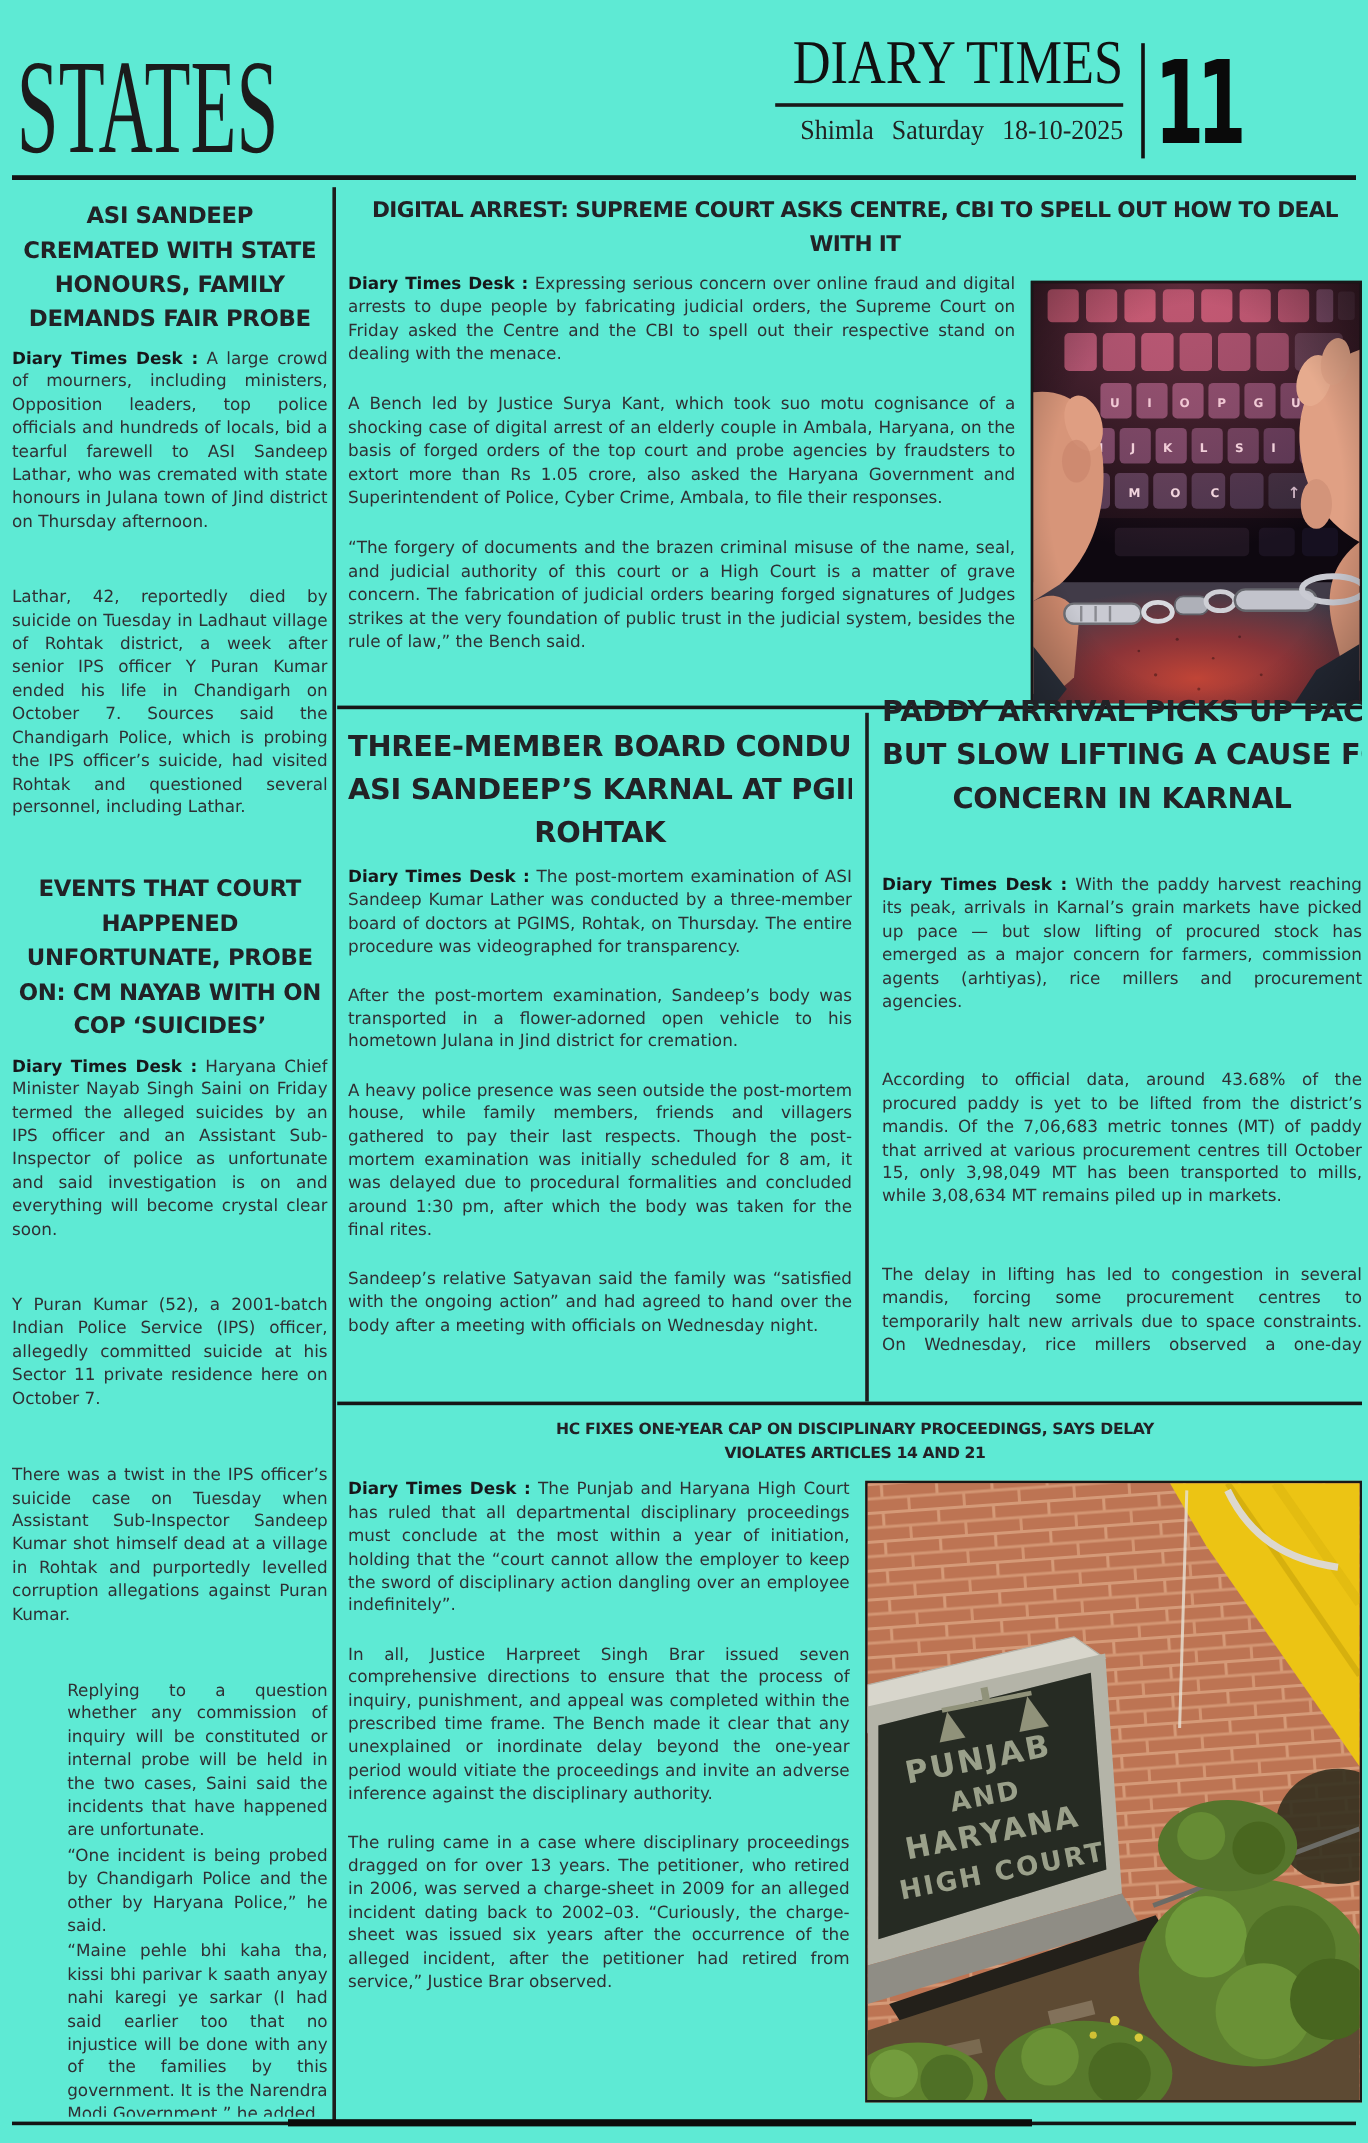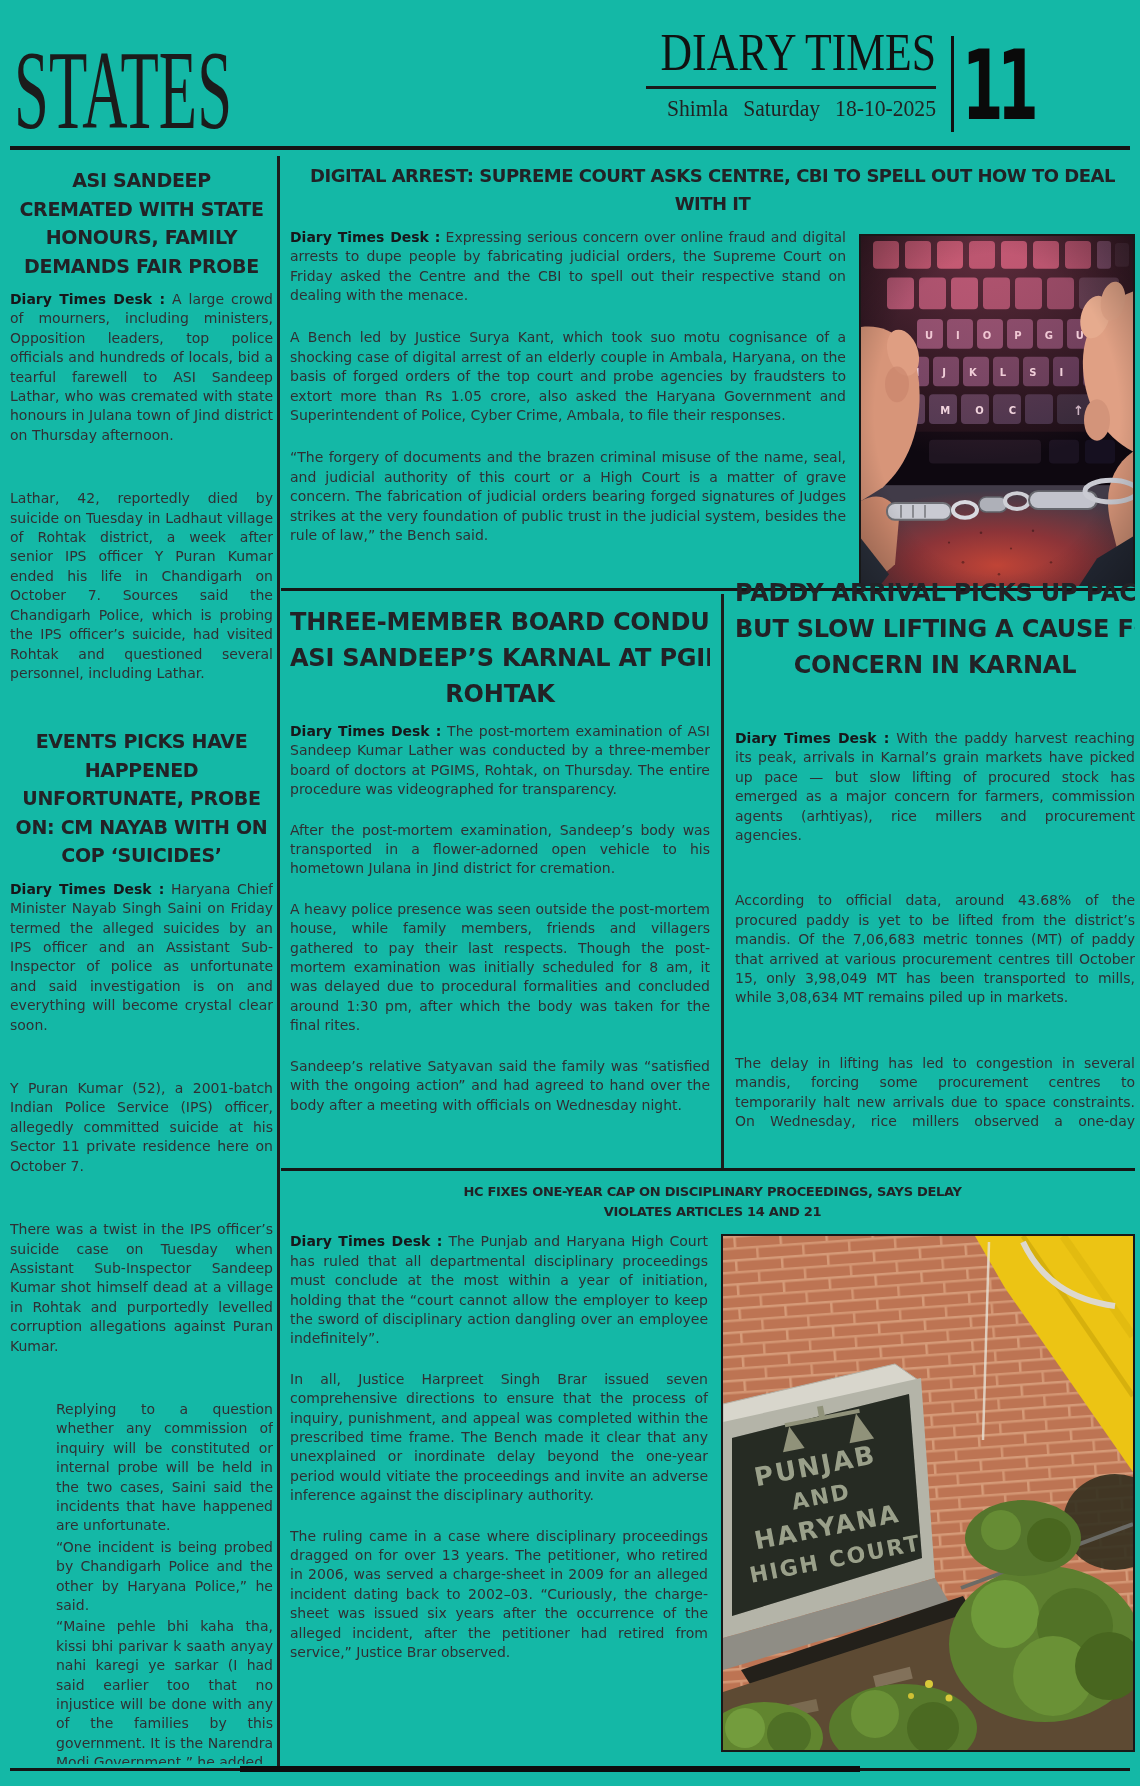--- a/index.html
+++ b/index.html
@@ -1,16 +1,16 @@
 <!DOCTYPE html>
 <html><head>
 <meta charset="utf-8">
 <style>
   html,body{margin:0;padding:0;background:#e8e8e8;}
-  .page{position:relative;width:1140px;height:1786px;background:#14b8a6;margin:0 auto;
+  .page{position:relative;width:1140px;height:1786px;background:#5eead4;margin:0 auto;
         font-family:"DejaVu Sans",sans-serif;color:#2e2e32;overflow:hidden;}
 
   
   .section-title{position:absolute;left:14px;top:34px;font-family:"Liberation Serif",serif;
         font-size:112px;line-height:1;color:#1b1b1b;transform:scale(0.56,1);transform-origin:left top;
         white-space:nowrap;}
   .mast-right{position:absolute;right:204px;top:26px;width:340px;text-align:right;}
   .paper-name{font-family:"Liberation Serif",serif;font-size:52px;line-height:1.05;color:#111;
         transform:scaleX(0.84);transform-origin:right;white-space:nowrap;}
   .mast-rule{height:3px;background:#1a1a1a;width:290px;margin:5px 0 7px auto;}
@@ -102,21 +102,21 @@
         <div class="hl">CREMATED WITH STATE</div>
         <div class="hl">HONOURS, FAMILY</div>
         <div class="hl">DEMANDS FAIR PROBE</div>
       </div>
       <p class="bp"><b>Diary Times Desk :</b> <span>A large crowd of mourners, including ministers, Opposition leaders, top police officials and hundreds of locals, bid a tearful farewell to ASI Sandeep Lathar, who was cremated with state honours in Julana town of Jind district on Thursday afternoon.</span></p>
       <p class="bp">Lathar, 42, reportedly died by suicide on Tuesday in Ladhaut village of Rohtak district, a week after senior IPS officer Y Puran Kumar ended his life in Chandigarh on October 7. Sources said the Chandigarh Police, which is probing the IPS officer’s suicide, had visited Rohtak and questioned several personnel, including Lathar.</p>
     </div>
 
     <div>
       <div class="headline h-left">
-        <div class="hl">EVENTS PICKS HAVE</div>
+        <div class="hl">EVENTS THAT COURT</div>
         <div class="hl">HAPPENED</div>
         <div class="hl">UNFORTUNATE, PROBE</div>
         <div class="hl">ON: CM NAYAB WITH ON</div>
         <div class="hl">COP ‘SUICIDES’</div>
       </div>
       <p class="bp"><b>Diary Times Desk :</b> <span>Haryana Chief Minister Nayab Singh Saini on Friday termed the alleged suicides by an IPS officer and an Assistant Sub-Inspector of police as unfortunate and said investigation is on and everything will become crystal clear soon.</span></p>
       <p class="bp">Y Puran Kumar (52), a 2001-batch Indian Police Service (IPS) officer, allegedly committed suicide at his Sector 11 private residence here on October 7.</p>
       <p class="bp">There was a twist in the IPS officer’s suicide case on Tuesday when Assistant Sub-Inspector Sandeep Kumar shot himself dead at a village in Rohtak and purportedly levelled corruption allegations against Puran Kumar.</p>
       <p class="bp tight">Replying to a question whether any commission of inquiry will be constituted or internal probe will be held in the two cases, Saini said the incidents that have happened are unfortunate.</p>
       <p class="bp tight">“One incident is being probed by Chandigarh Police and the other by Haryana Police,” he said.</p>

